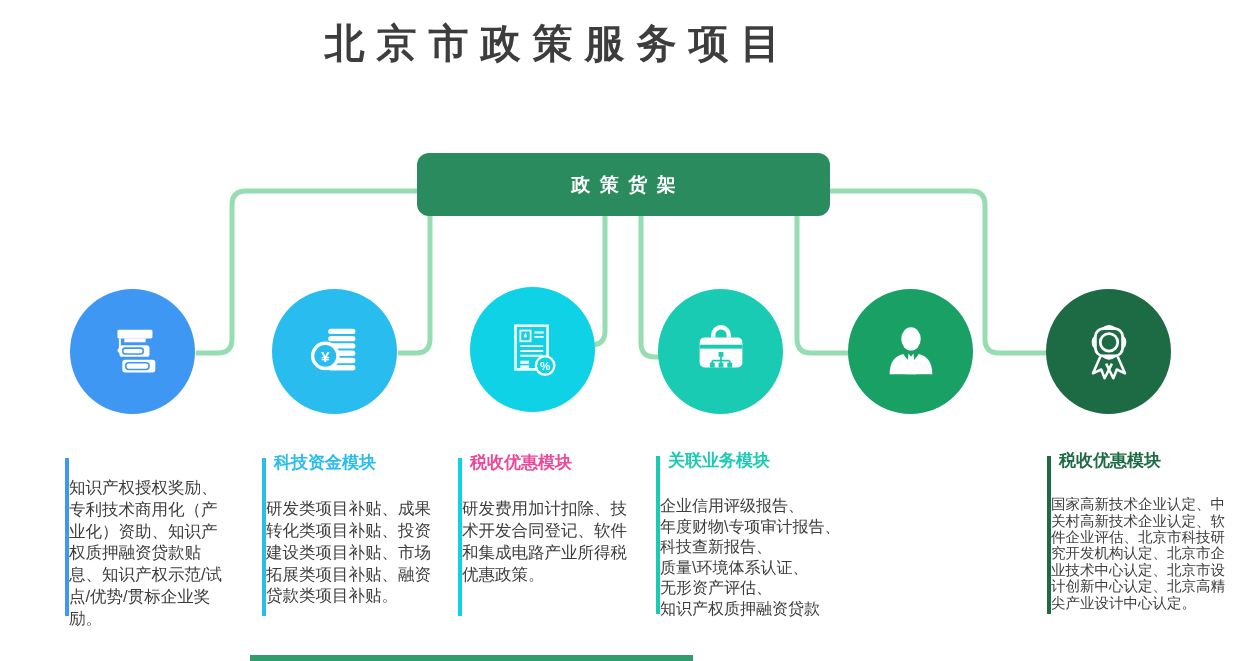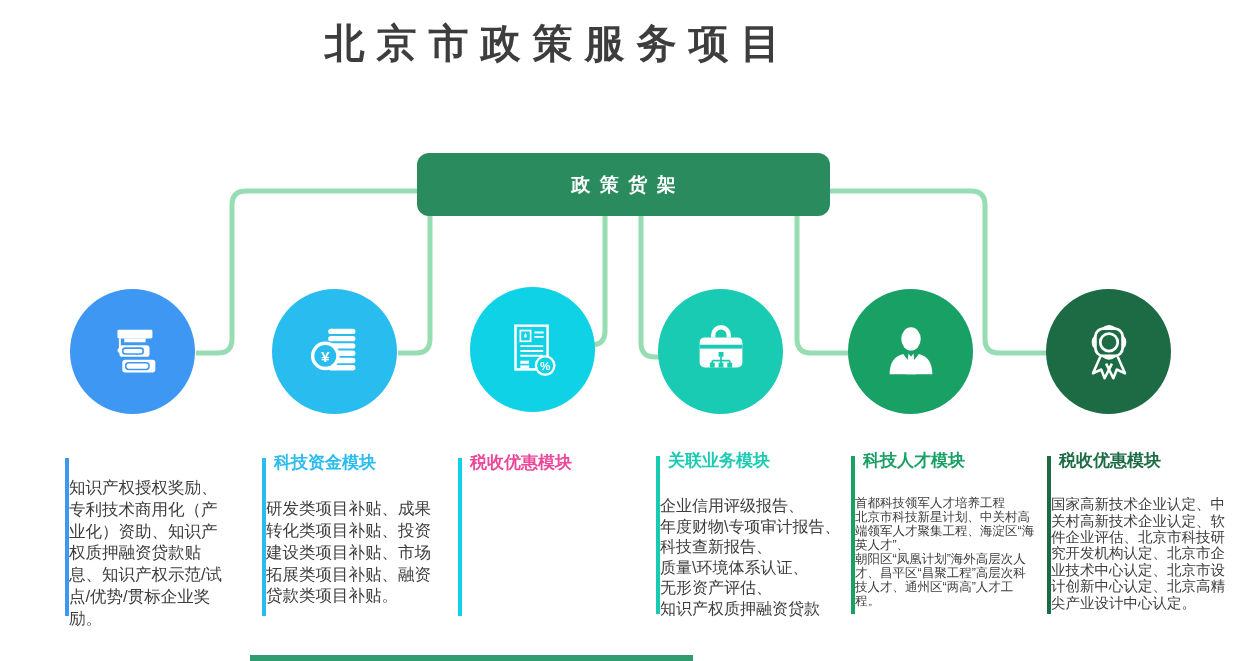--- a/index.html
+++ b/index.html
@@ -139,40 +139,34 @@
 
   <div class="module m1">
     <span class="bar"></span>
     <h2 class="module-title">科技资金模块</h2>
     <p class="module-body">研发类项目补贴、成果转化类项目补贴、投资建设类项目补贴、市场拓展类项目补贴、融资贷款类项目补贴。</p>
   </div>
 
   <div class="module m2">
     <span class="bar"></span>
     <h2 class="module-title">税收优惠模块</h2>
+    <p class="module-body">研发费用加计扣除、技术开发合同登记、软件和集成电路产业所得税优惠政策。</p>
   </div>
 
   <div class="module m3">
     <span class="bar"></span>
     <h2 class="module-title">关联业务模块</h2>
     <p class="module-body">企业信用评级报告、
 年度财物\专项审计报告、
 科技查新报告、
 质量\环境体系认证、
 无形资产评估、
 知识产权质押融资贷款</p>
   </div>
 
-  <div class="module m4">
-    <span class="bar"></span>
-    <h2 class="module-title">科技人才模块</h2>
-    <p class="module-body">首都科技领军人才培养工程
-北京市科技新星计划、中关村高端领军人才聚集工程、海淀区“海英人才”、
-朝阳区“凤凰计划”海外高层次人才、昌平区“昌聚工程”高层次科技人才、通州区“两高”人才工程。</p>
-  </div>
 
   <div class="module m5">
     <span class="bar"></span>
     <h2 class="module-title">税收优惠模块</h2>
     <p class="module-body">国家高新技术企业认定、中关村高新技术企业认定、软件企业评估、北京市科技研究开发机构认定、北京市企业技术中心认定、北京市设计创新中心认定、北京高精尖产业设计中心认定。</p>
   </div>
 
   <div class="accent-bar"></div>
 
 </div>

